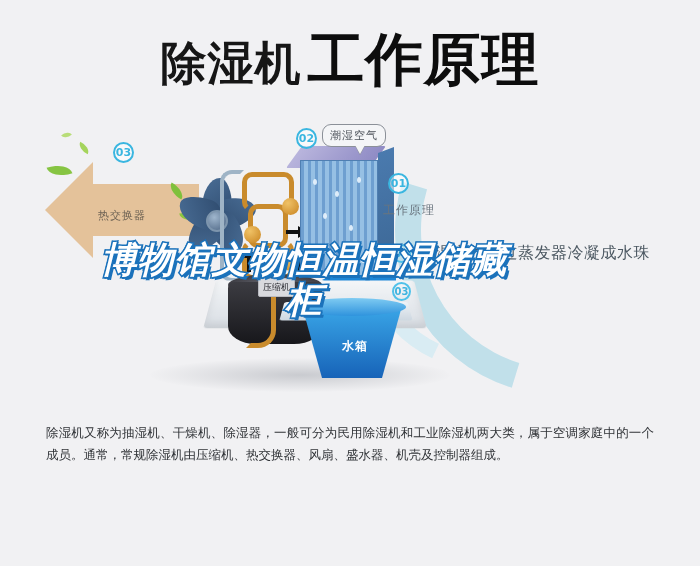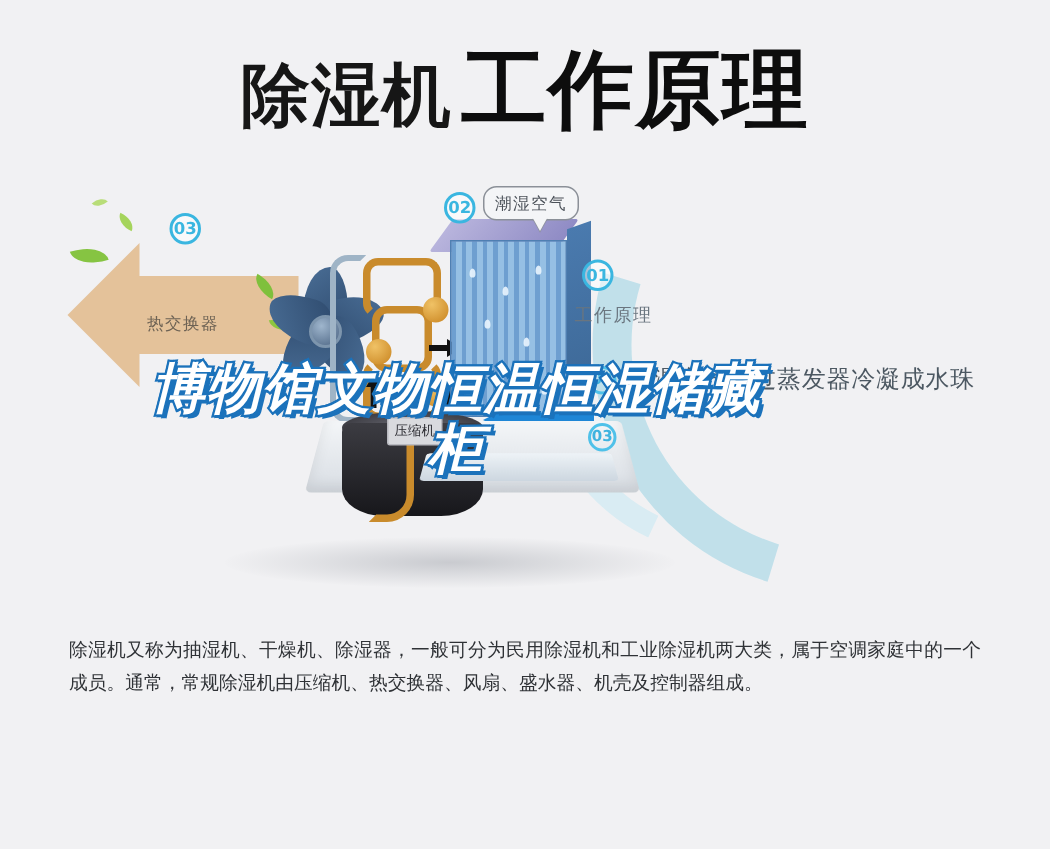--- a/index.html
+++ b/index.html
@@ -417,20 +417,25 @@
       <div class="ishaft"></div>
     </div>
 
     <div class="body-base"></div>
     <div class="drum-top"></div>
     <div class="dark-drum"></div>
     <div class="comp-pipe"></div>
     <div class="comp-label">压缩机</div>
 
     <div class="tray"></div>
+    <div class="tank">
+      <div class="tank-body"></div>
+      <div class="tank-rim"></div>
+      <div class="tank-label">水箱</div>
+    </div>
 
     <div class="badge" id="badge-01">01</div>
     <div class="badge" id="badge-02">02</div>
     <div class="badge" id="badge-03">03</div>
 
     <div class="callout-text" id="txt-01">工作原理</div>
     <div class="bubble">潮湿空气</div>
   </div>
 
   <div id="bullets">

